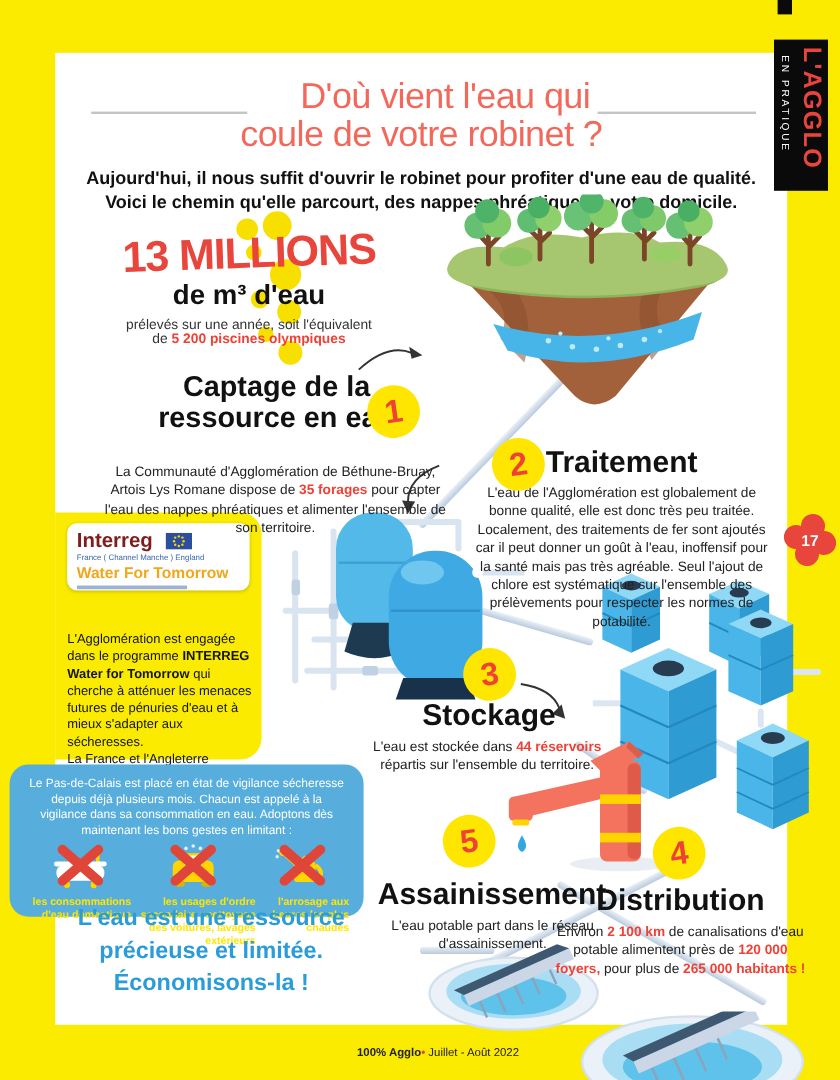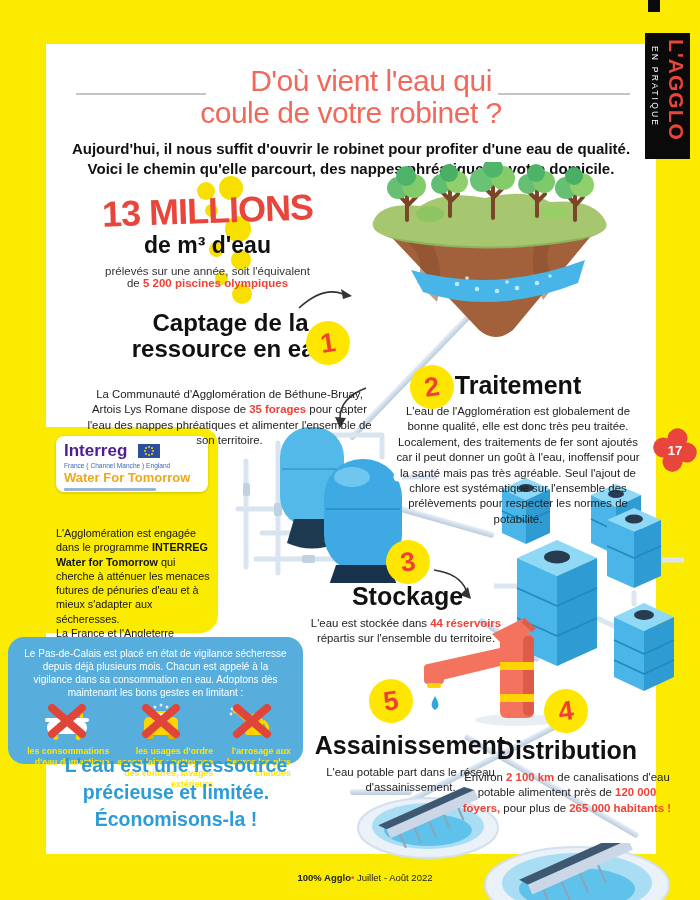--- a/index.html
+++ b/index.html
@@ -20,21 +20,21 @@
   .red{color:#EF4136;font-weight:700;}
   
   .numc{width:44px;height:44px;border-radius:50%;background:#FFE600;display:flex;align-items:center;
         justify-content:center;font-size:27px;font-weight:800;color:#EF4136;transform:rotate(-8deg);z-index:6;}
   .step-title{font-size:25px;font-weight:800;color:#111;line-height:1.05;z-index:5;}
   .step-title2{font-size:24px;font-weight:800;color:#111;line-height:1.08;z-index:5;}
   .step-body{font-size:11.4px;line-height:1.35;color:#222;z-index:5;}
   
   .yellow-panel{background:#FAEB00;border-radius:0 18px 18px 0;}
   .logo-box{background:#fff;border-radius:8px;box-shadow:0 1px 3px rgba(0,0,0,.18);padding:5px 8px 4px 8px;box-sizing:border-box;}
-  .logo-name{font-size:17px;font-weight:800;color:#4c1d95;display:inline-block;vertical-align:middle;}
+  .logo-name{font-size:17px;font-weight:800;color:#7f1d1d;display:inline-block;vertical-align:middle;}
   .logo-sub{font-size:6.6px;color:#3A67B0;margin-top:1px;}
   .logo-prog{font-size:13px;font-weight:700;color:#F0A71C;margin-top:1px;}
   .logo-bar{width:92px;height:3px;background:#9DB3D6;margin-top:3px;border-radius:1px;}
   .interreg-text{font-size:10.8px;line-height:1.32;color:#151515;margin-top:28px;}
   .interreg-text .bold{font-weight:800;}
   .interreg-link{color:#2BA8E0;font-weight:700;display:block;margin-top:1px;text-decoration:none;}
   
   .drought{background:#57ADDC;border-radius:16px;}
   .drought-intro{font-size:10px;color:#fff;line-height:1.3;padding:10px 14px 2px 14px;text-align:center;}
   .drought-items{display:flex;justify-content:space-between;padding:2px 12px 0 16px;}

